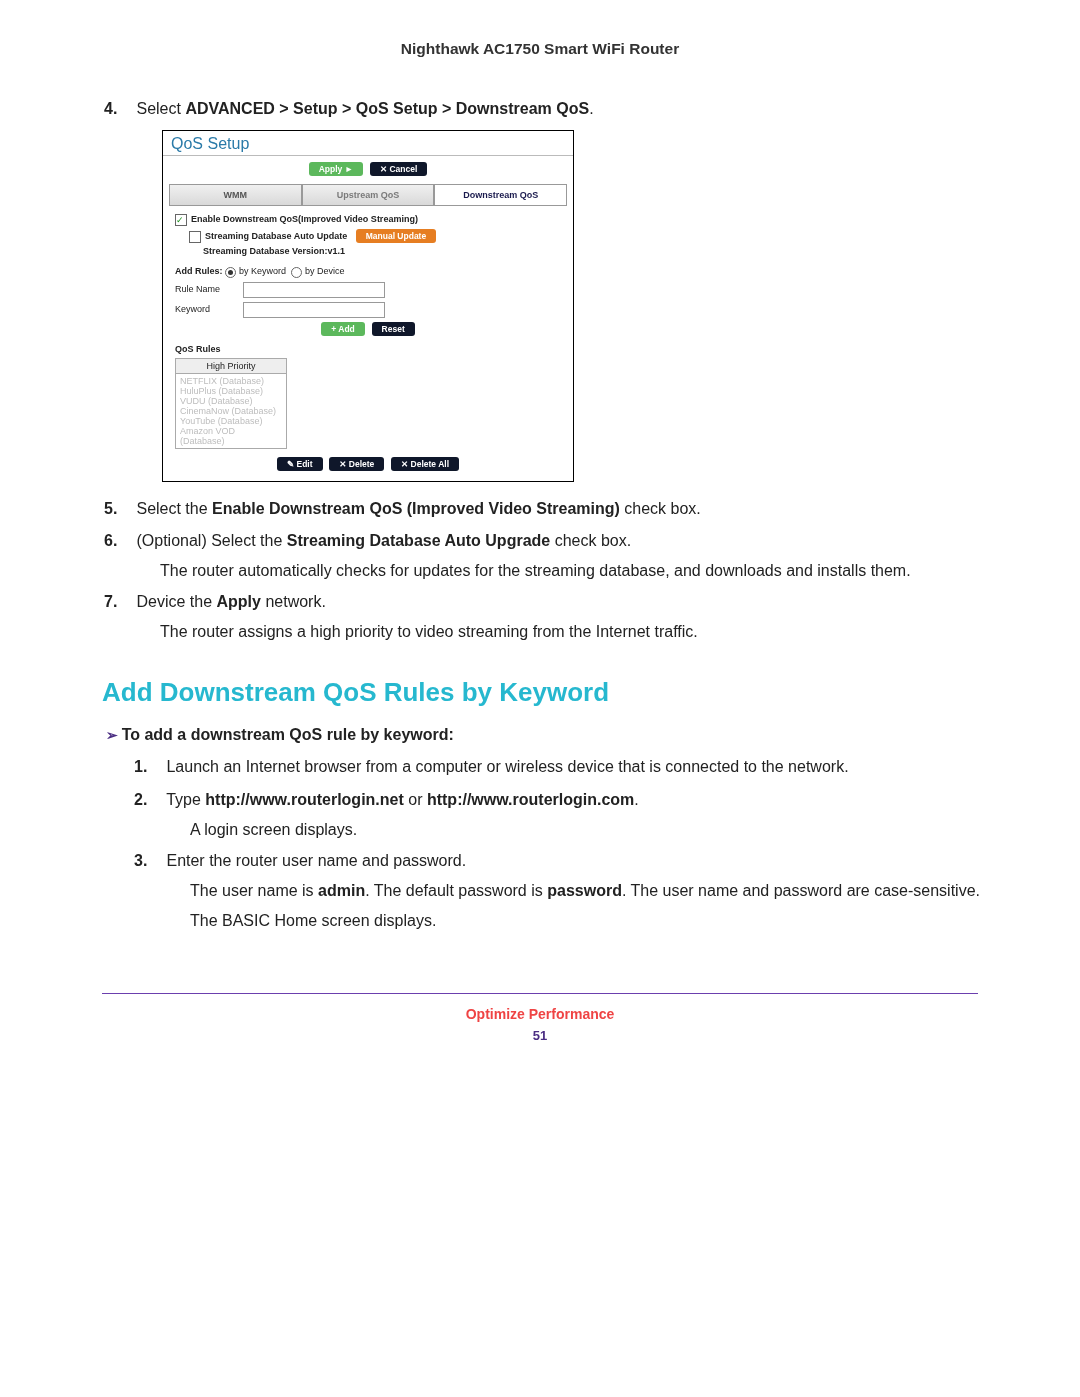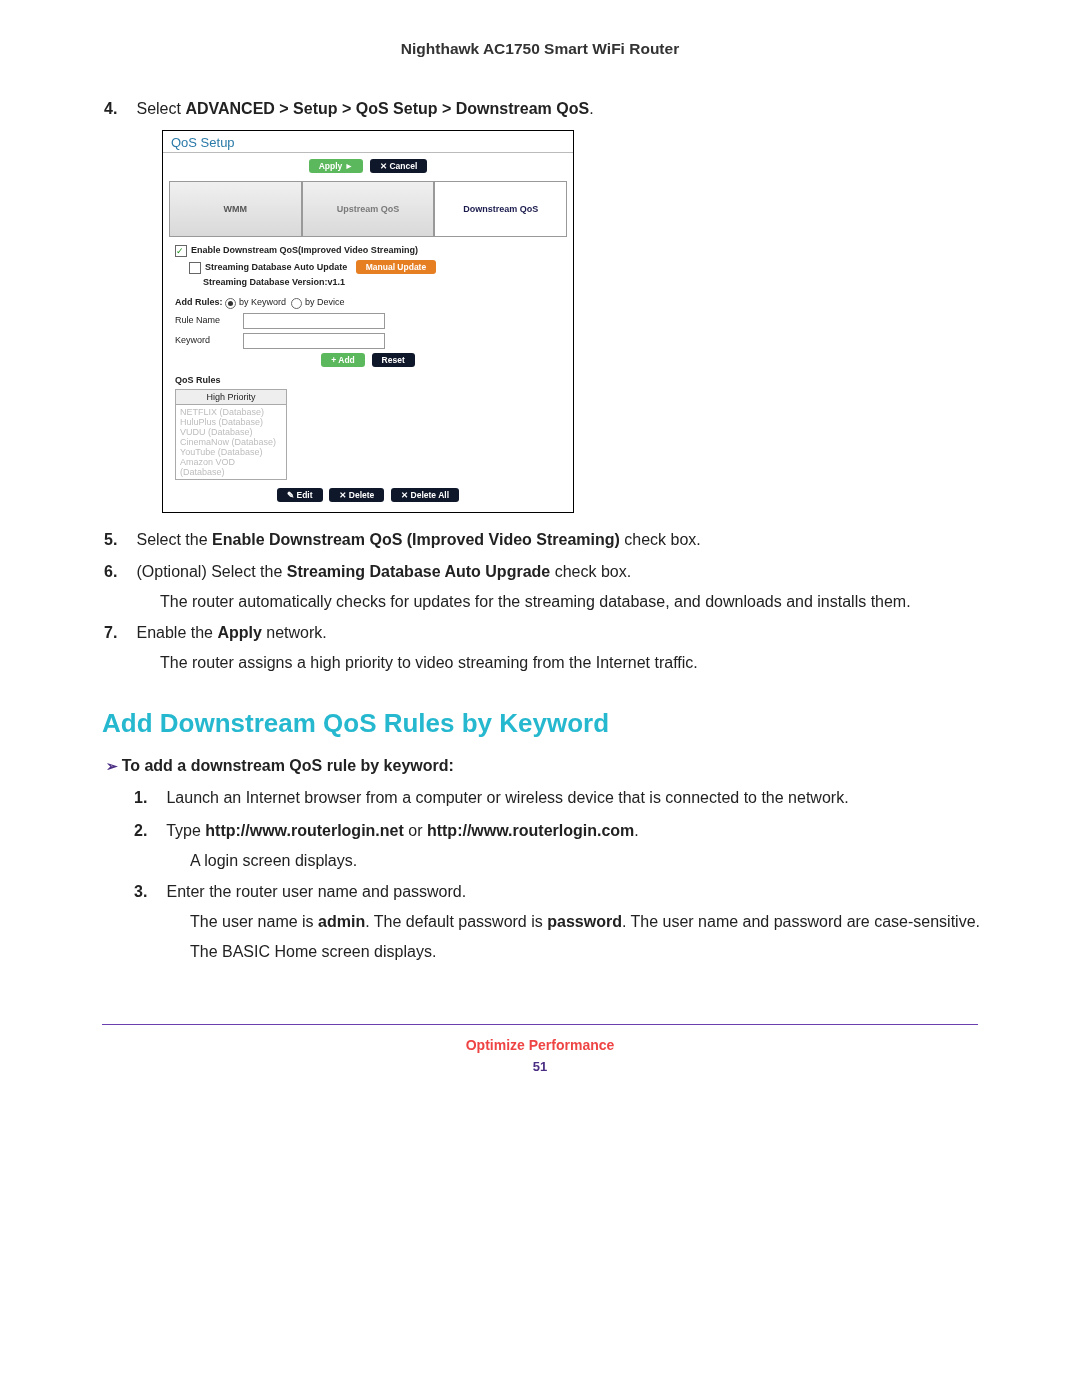--- a/index.html
+++ b/index.html
@@ -28,28 +28,28 @@
     font-weight:bold; font-size:26px; margin:34px 0 18px 30px;
   }
   .proc-intro { margin-left:60px; font-weight:bold; color:#222; margin-bottom:12px;}
   .proc-intro::before { content:"\27A2  "; color:#4b2e83; font-size:14px; margin-left:-26px;}
   .footer-rule { border:0; border-top:1px solid #6b3fae; margin:60px 30px 12px 30px;}
   .footer-label { text-align:center; color:#ef4444; font-weight:bold; font-size:14px;}
   .footer-page  { text-align:center; color:#4b2e83; font-weight:bold; font-size:13px; margin-top:6px;}
 
   
   .shot { border:1px solid #000; width:410px; margin:10px 0 16px 90px; font-size:10px; background:#fff;}
-  .shot-title { color:#2a7aa8; padding:4px 0 2px 8px; border-bottom:1px solid #bbb; font-size:13px;}
+  .shot-title { color:#2a7aa8; padding:4px 0 2px 8px; border-bottom:1px solid #bbb; font-size:16px;}
   .shot-btnbar { text-align:center; padding:6px 0 8px 0;}
   .pill { display:inline-block; border-radius:3px; color:#fff; font-size:8.5px; padding:2px 10px; margin:0 2px; font-weight:bold;}
   .pill.green { background:#5cb85c;}
   .pill.blue  { background:#0f172a;}
   .pill.orange{ background:#e67e22;}
   .tabrow { display:flex; margin:0 6px; }
-  .tab { flex:1; text-align:center; font-size:9px; padding:22px 0; border:1px solid #999;
+  .tab { flex:1; text-align:center; font-size:9px; padding:5px 0; border:1px solid #999;
          background:linear-gradient(#f0f0f0,#d9d9d9); color:#555; font-weight:bold;}
   .tab.mid { color:#7a7a7a;}
   .tab.active { background:#fff; color:#1a1a4d; font-weight:bold;}
   .shot-body { padding:8px 12px 10px 12px; }
   .cb { display:inline-block; width:10px; height:10px; border:1px solid #666; margin-right:4px; vertical-align:middle;}
   .cb.on::after{content:"\2713"; color:#1a8f1a; font-size:9px; line-height:10px; display:block;}
   .sm { font-size:9px; }
   .radio{display:inline-block;width:9px;height:9px;border:1px solid #666;border-radius:50%;margin-right:3px;vertical-align:middle;}
   .radio.on::after{content:"";display:block;width:5px;height:5px;background:#333;border-radius:50%;margin:2px;}
   .tinput{display:inline-block;border:1px solid #999;height:14px;width:140px;vertical-align:middle;background:#fff;}
@@ -127,21 +127,21 @@
   <span>Select the </span><b class="k">Enable Downstream QoS (Improved Video Streaming)</b><span> check box.</span>
 </div>
 <div class="step-row" style="margin-top:10px;">
   <span class="step-num">6.</span>
   <span>(Optional) Select the </span><b class="k">Streaming Database Auto Upgrade</b><span> check box.</span>
 </div>
 <div class="step-sub">The router automatically checks for updates for the streaming database, and downloads and installs them.</div>
 
 <div class="step-row">
   <span class="step-num">7.</span>
-  <span>Enable the </span><b class="k">Apply</b><span> network.</span>
+  <span>Device the </span><b class="k">Apply</b><span> network.</span>
 </div>
 <div class="step-sub">The router assigns a high priority to video streaming from the Internet traffic.</div>
 
 <h2 class="section">Add Downstream QoS Rules by Keyword</h2>
 
 <div class="proc-intro">To add a downstream QoS rule by keyword:</div>
 
 <div class="step-row" style="margin-left:90px;">
   <span class="step-num">1.</span>
   <span>Launch an Internet browser from a computer or wireless device that is connected to the network.</span>

